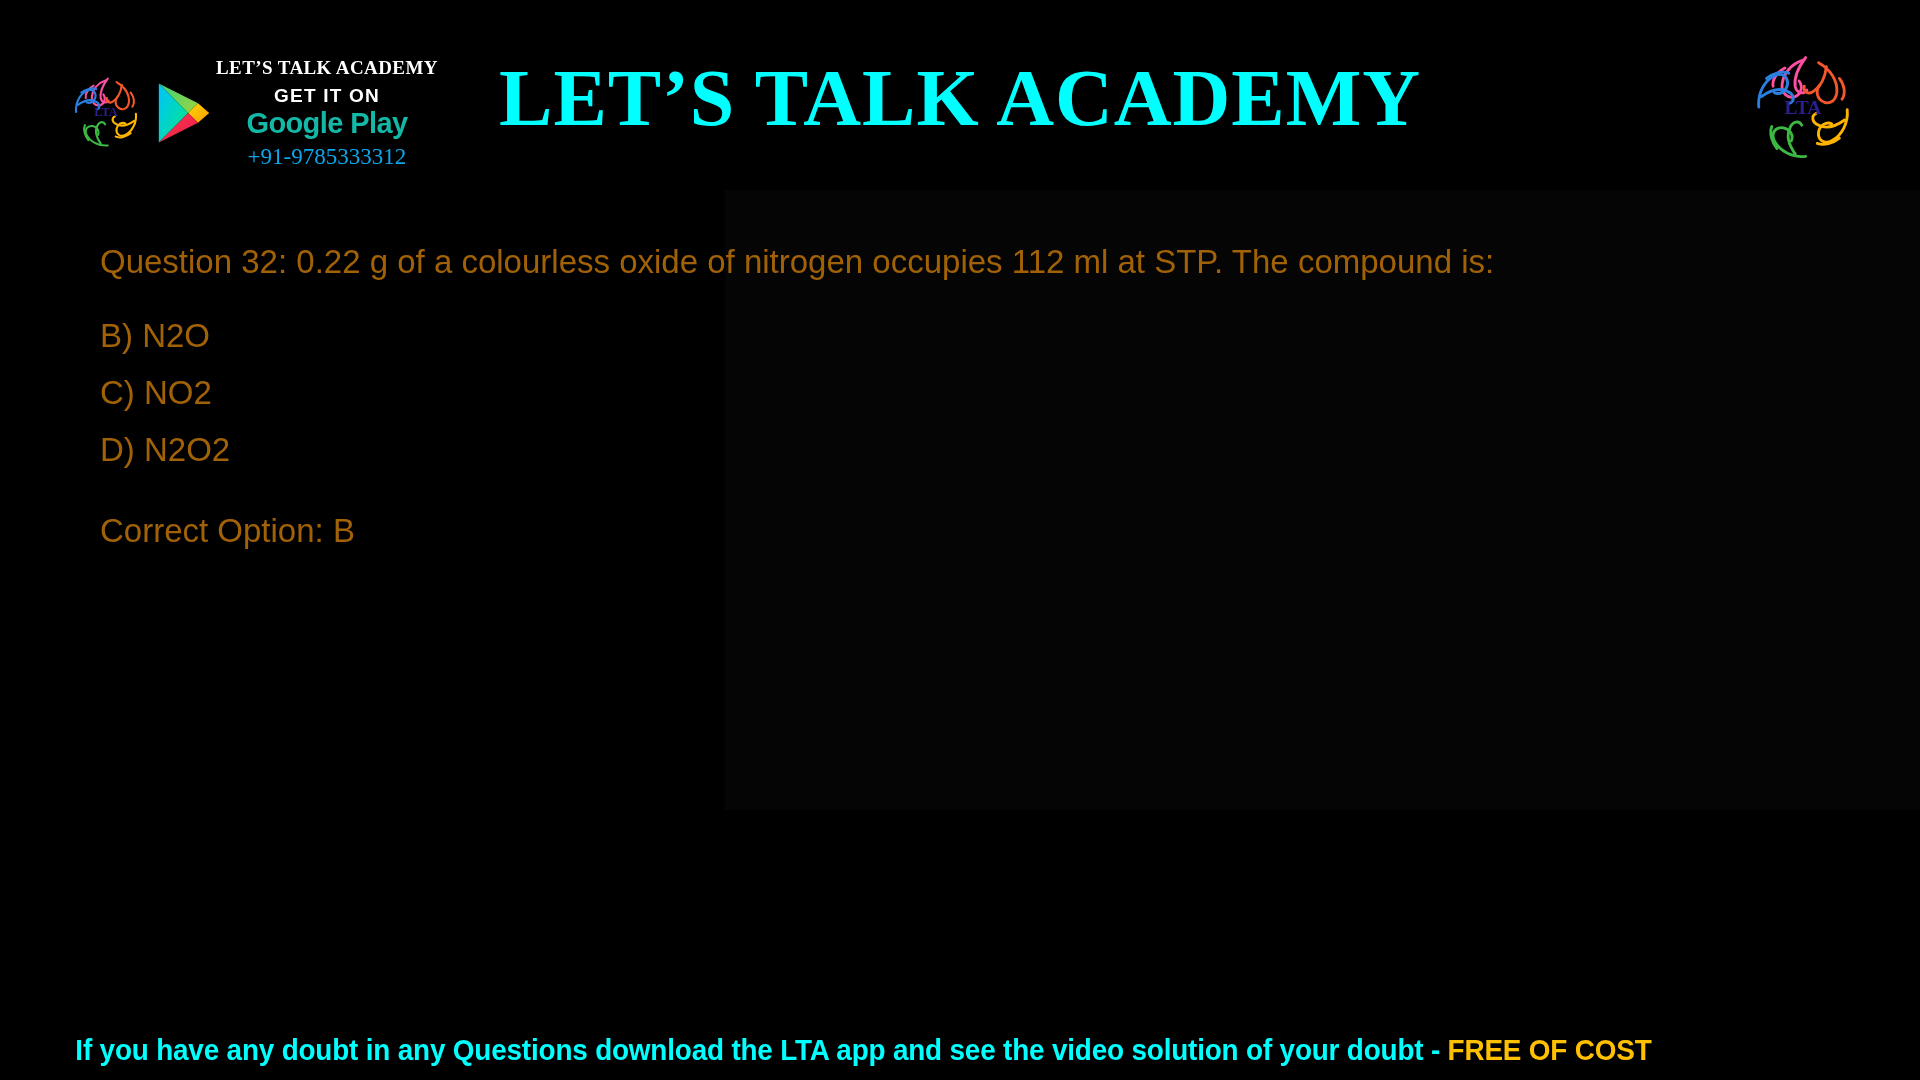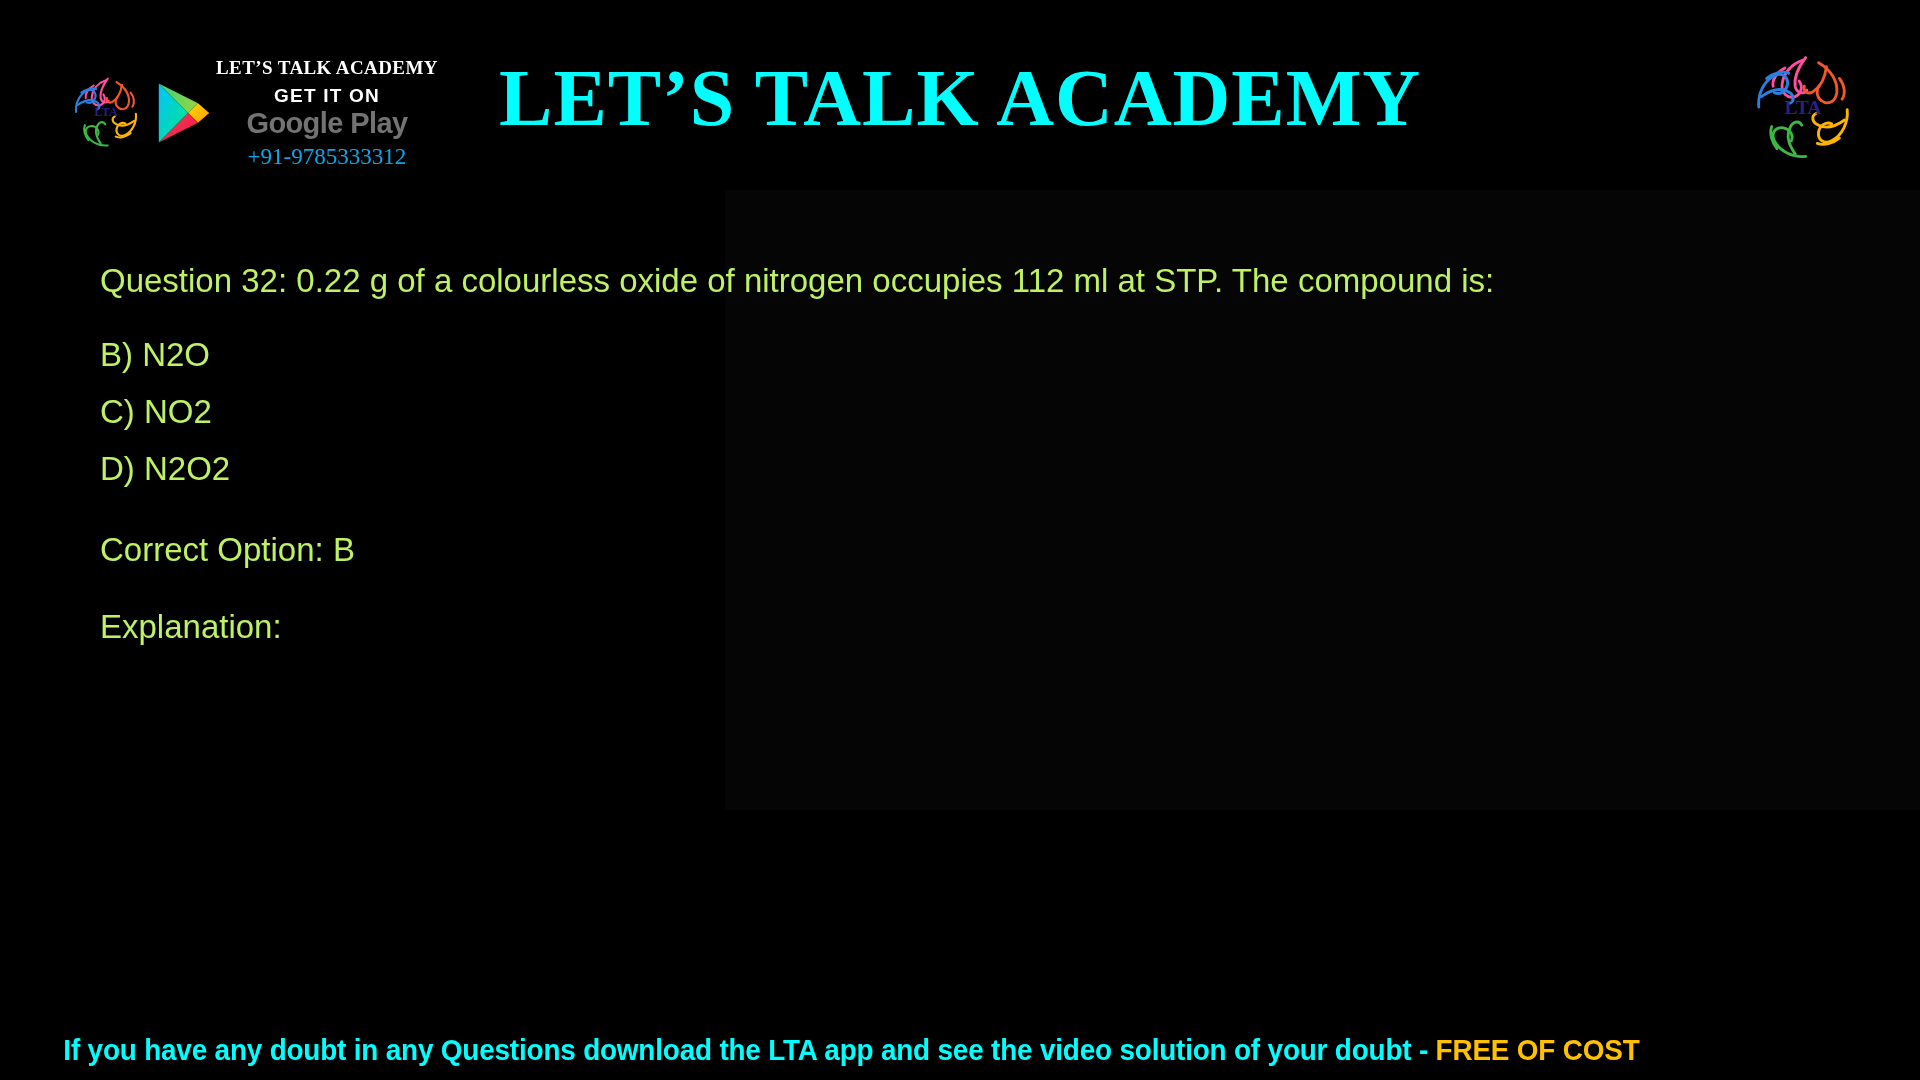--- a/index.html
+++ b/index.html
@@ -80,21 +80,21 @@
   .badge-getiton {
     color: #ffffff;
     font-family: "Liberation Sans", sans-serif;
     font-weight: bold;
     font-size: 19px;
     letter-spacing: 1.2px;
     margin-top: 9px;
     white-space: nowrap;
   }
   .badge-google {
-    color: #737373;
+    color: #14b8a6;
     font-family: "Liberation Sans", sans-serif;
     font-weight: bold;
     font-size: 29px;
     letter-spacing: -0.6px;
     margin-top: 4px;
     white-space: nowrap;
   }
   .badge-phone {
     color: #0ea5e9;
     font-family: "Liberation Serif", serif;
@@ -135,25 +135,24 @@
     top: 190px;
     width: 1920px;
     height: 830px;
     z-index: 10;
   }
   .qa-block {
     position: absolute;
     left: 100px;
     top: 55px;
     width: 1760px;
-    color: #bef264;
+    color: #a16207;
     font-family: "Liberation Sans", sans-serif;
     font-size: 33px;
     line-height: 1.0;
-    margin-top: 19px;
   }
   .question-line {
     font-size: 33px;
     margin-bottom: 41px;
     white-space: nowrap;
   }
   .option-line {
     font-size: 33px;
     margin-bottom: 24px;
     white-space: nowrap;
@@ -171,21 +170,21 @@
   }
   .explanation-line {
     font-size: 33px;
     margin-bottom: 10px;
     white-space: nowrap;
   }
 
   
   .footer {
     position: absolute;
-    left: 4px;
+    left: 16px;
     bottom: 0;
     width: 1544px;
     height: 60px;
     z-index: 20;
   }
   .footer-text {
     font-family: "Liberation Sans", sans-serif;
     font-weight: bold;
     font-size: 30px;
     letter-spacing: -0.2px;
@@ -290,20 +289,19 @@
   <div class="qa-block">
 
     <div class="question-line">Question 32: 0.22 g of a colourless oxide of nitrogen occupies 112 ml at STP. The compound is:</div>
 
     <div class="option-line">B) N2O</div>
     <div class="option-line">C) NO2</div>
     <div class="option-line">D) N2O2</div>
 
     <div class="answer-line">Correct Option: B</div>
 
-    <div class="explanation-label">Explanation:</div>
 
   </div>
 </div>
 
 <div class="footer">
   <span class="footer-text"><span class="footer-main">If you have any doubt in any Questions download the LTA app and see the video solution of your doubt - </span><span class="footer-highlight">FREE OF COST</span></span>
 </div>
 
 </body></html>

